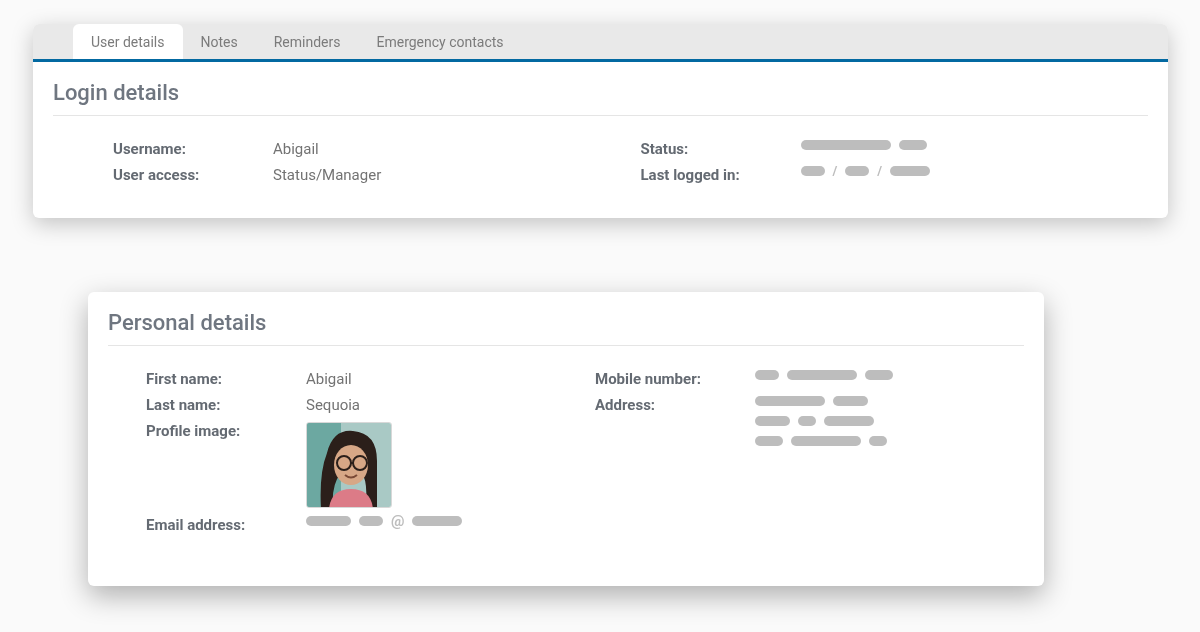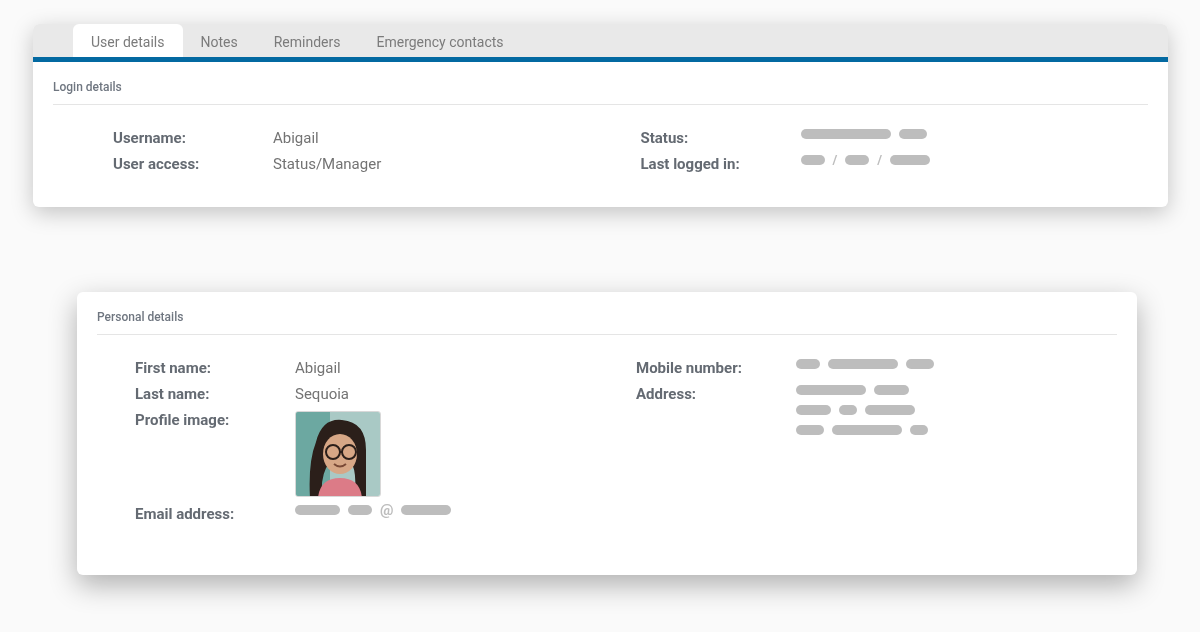--- a/index.html
+++ b/index.html
@@ -20,39 +20,39 @@
     width: 1135px;
     background: #fff;
     border-radius: 6px;
     box-shadow: 0 6px 22px rgba(0,0,0,.22);
     z-index: 1;
   }
   .tabbar {
     display: flex;
     height: 38px;
     background: #e9e9e9;
-    border-bottom: 5px solid #0369a1;
+    border-bottom: 3px solid #0369a1;
     border-radius: 6px 6px 0 0;
     padding-left: 40px;
   }
   .tab {
     padding: 10px 18px 0;
     font-size: 14px;
     color: #7b7b7b;
     cursor: pointer;
     white-space: nowrap;
   }
   .tab.active {
     background: #fff;
     border-radius: 6px 6px 0 0;
     color: #7b7b7b;
   }
 
   .section-title {
-    font-size: 12px;
+    font-size: 22px;
     color: #6f7680;
     padding: 18px 20px 10px;
     font-weight: 500;
   }
   .divider {
     height: 1px;
     background: #e5e5e5;
     margin: 0 20px 10px;
   }
 
@@ -85,23 +85,23 @@
   .pill.green { background: #2f9e44; }
   .pill.w70{width:70px}.pill.w50{width:50px}.pill.w45{width:45px}
   .pill.w40{width:40px}.pill.w35{width:35px}.pill.w28{width:28px}
   .pill.w24{width:24px}.pill.w18{width:18px}.pill.w90{width:90px}
   .at { color:#bdbdbd; font-weight:700; font-size:15px; line-height:10px; }
   .skeleton-sep { color:#bdbdbd; font-size:13px; font-weight:700; line-height:10px; }
 
   
   .bottom-card {
     position: absolute;
-    left: 77px;
+    left: 88px;
     top: 292px;
-    width: 1060px;
+    width: 956px;
     background: #fff;
     border-radius: 6px;
     box-shadow: 0 10px 28px rgba(0,0,0,.30);
     z-index: 2;
     padding-bottom: 18px;
   }
   .bottom-card .details-grid { padding-left: 58px; }
 
   
   .profile-thumb {

